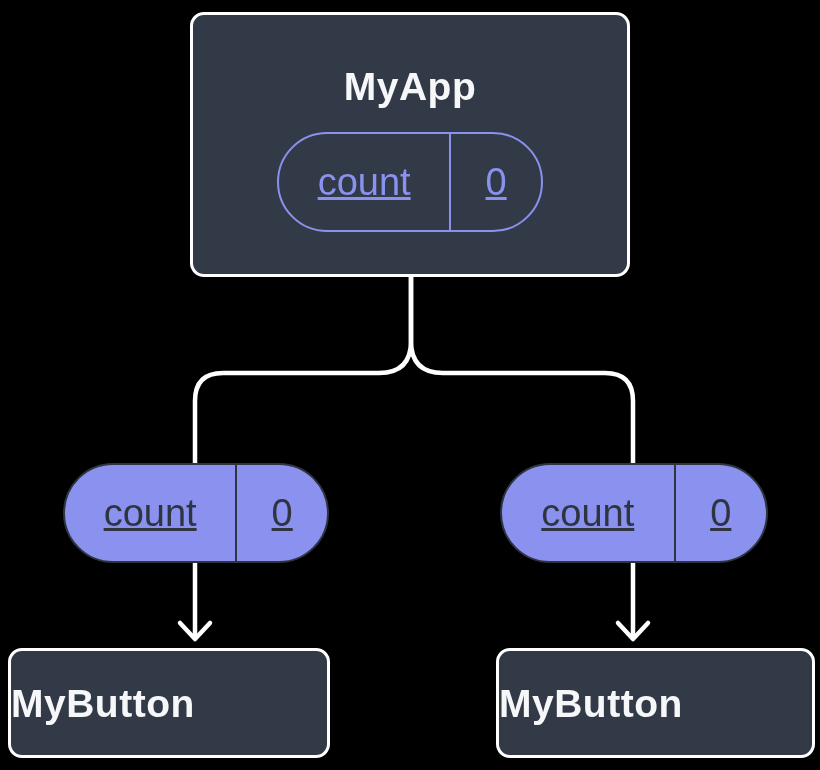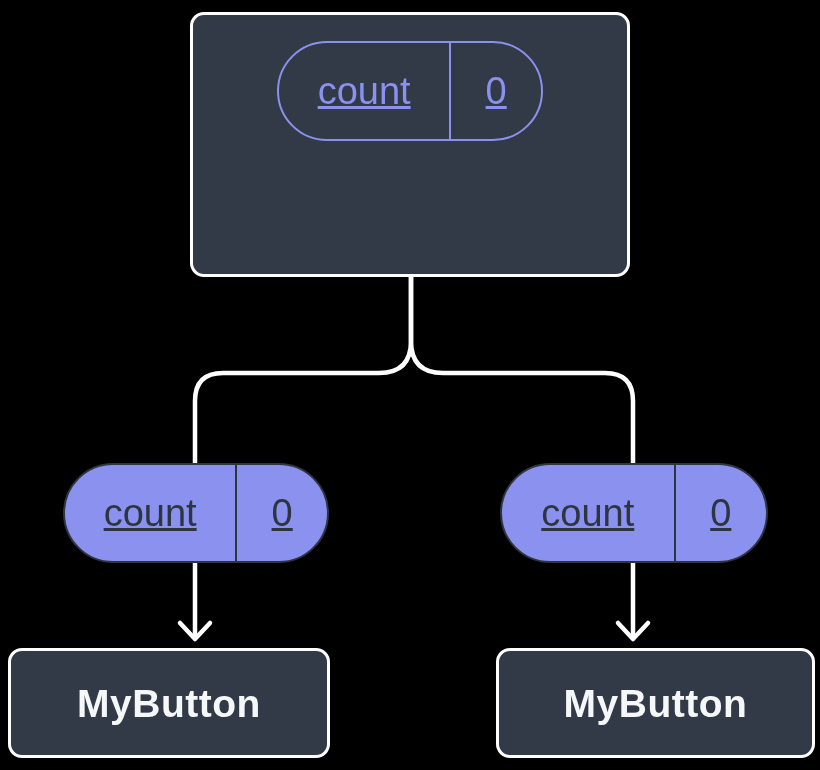--- a/index.html
+++ b/index.html
@@ -84,38 +84,39 @@
     flex: 1;
     display: flex;
     align-items: center;
     justify-content: center;
   }
   #prop-pill-left  { left: 63px;  top: 463px; }
   #prop-pill-right { left: 500px; top: 463px; width: 268px; }
   .node-leaf {
     display: flex;
     align-items: center;
-    justify-content: center;
+    justify-content: flex-start;
   }
   #mybutton-left  { left: 8px;   top: 648px; width: 322px; height: 110px; }
   #mybutton-right { left: 496px; top: 648px; width: 319px; height: 110px; }
 </style>
 </head>
 <body>
 
 <div class="stage">
 
   <svg class="connector-layer" viewBox="0 0 820 770" fill="none" stroke="#ffffff" stroke-width="4.5" stroke-linecap="round" stroke-linejoin="round">
     <path d="M411 277 L411 341 Q411 373 379 373 L223 373 Q195 373 195 401 L195 637"></path>
     <path d="M411 277 L411 341 Q411 373 443 373 L605 373 Q633 373 633 401 L633 637"></path>
     <path d="M180 623 L195 639 L210 623"></path>
     <path d="M618 623 L633 639 L648 623"></path>
   </svg>
 
   <div class="node node-root">
+    <div class="node-title">MyApp</div>
     <div class="pill pill-outline">
       <div class="pill-left-cell">count</div>
       <div class="pill-right-cell">0</div>
     </div>
   </div>
 
   <div class="pill pill-filled" id="prop-pill-left">
     <div class="pill-left-cell">count</div>
     <div class="pill-right-cell">0</div>
   </div>

